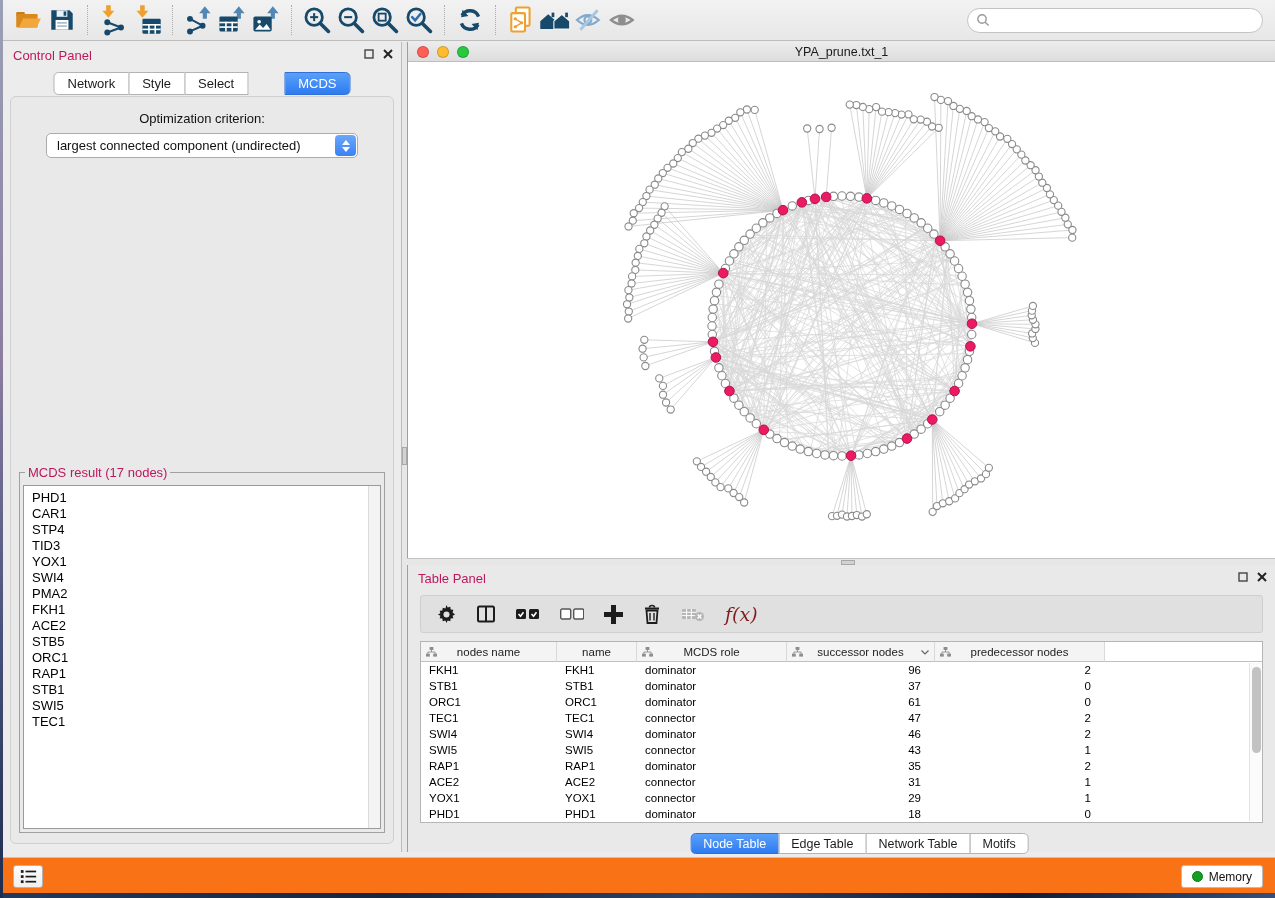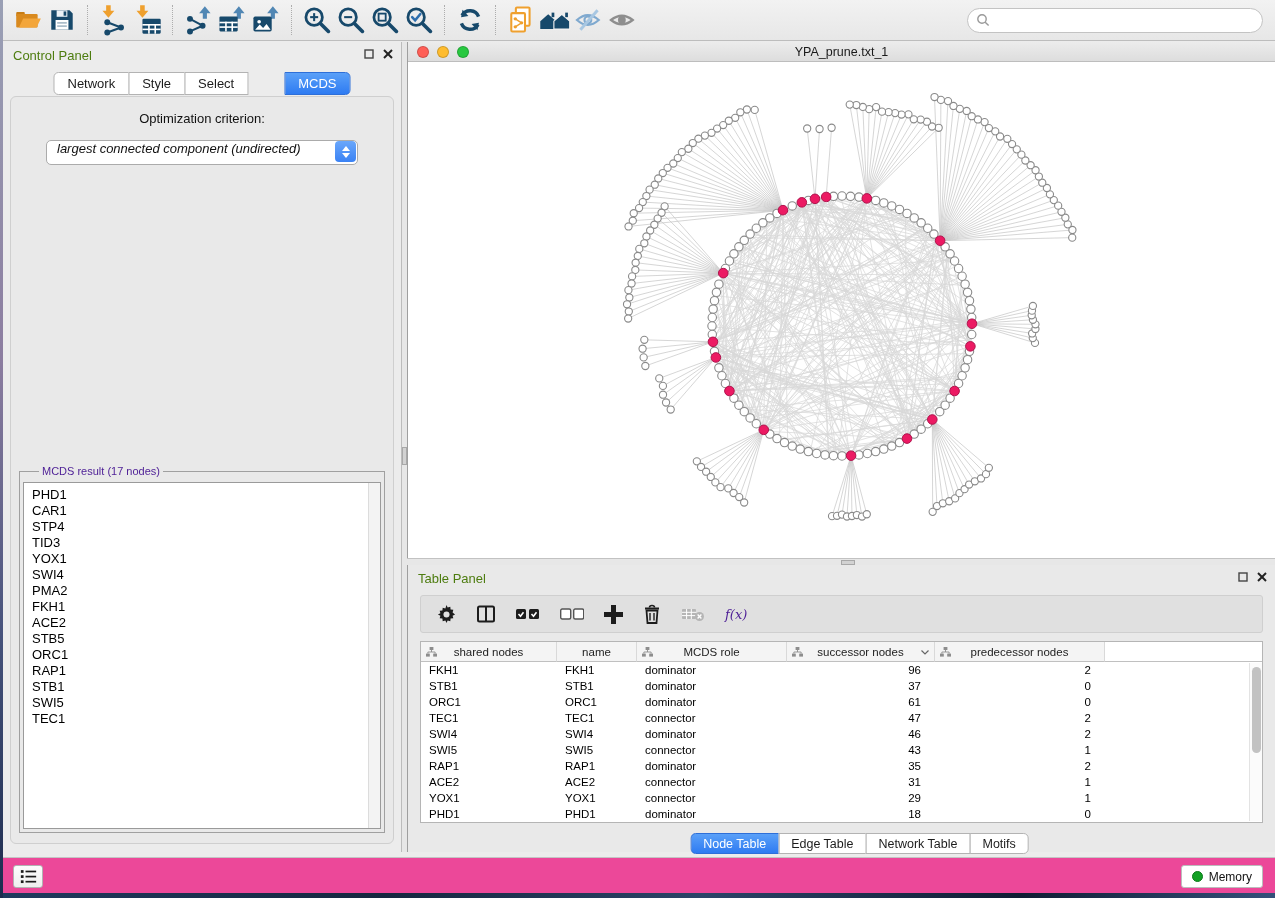--- a/index.html
+++ b/index.html
@@ -22,43 +22,43 @@
   .tbtn { width:34px; height:34px; display:flex; align-items:center; justify-content:center; border-radius:4px; }
   .sep { width:1px; height:30px; border-left:1px dotted #adadad; margin:0 8px; }
   .search-box { margin-left:auto; margin-right:12px; width:296px; height:25px; background:#fff;
     border:1px solid #c3c3c3; border-radius:13px; display:flex; align-items:center; padding-left:8px; }
   .search-box input { border:none; outline:none; background:transparent; flex:1; height:20px; font-size:12px; padding-left:6px; }
 
   
   .control-panel { position:absolute; left:0; top:42px; width:399px; bottom:41px;
     background:#ececec; border-right:1px solid #bcbcbc; }
   .panel-header { position:absolute; left:0; top:0; right:0; height:26px; }
-  .panel-title { position:absolute; left:10px; top:6px; font-size:13px; color:#4d7c0f; }
+  .panel-title { position:absolute; left:10px; top:6px; font-size:13px; color:#be185d; }
   .win-icons { position:absolute; right:8px; top:7px; display:flex; gap:9px; }
   .tabs { position:absolute; top:30px; left:50%; transform:translateX(-50%); display:flex; }
   .tab { font-size:13px; color:#1c1c1c; background:#fff; border:1px solid #b3b3b3; padding:3px 13px;
     margin-left:-1px; white-space:nowrap; }
   .tab:first-child { border-radius:5px 0 0 5px; margin-left:0; }
   .tab:last-child { border-radius:0 5px 5px 0; }
   .tab.active { background:linear-gradient(#5aa0f8,#2e7bf2); border-color:#2e6fd8; color:#fff;margin-left:36px; }
   .cp-content { position:absolute; left:7px; right:7px; top:54px; bottom:8px;
     background:#e9e9e9; border:1px solid #cfcfcf; border-radius:6px; }
   .opt-label { position:absolute; top:14px; left:0; right:0; text-align:center; font-size:13px; color:#111; }
-  .opt-select { position:absolute; top:43px; left:50%; transform:translateX(-50%); width:312px; height:25px;
-    background:#fff; border:1px solid #ababab; border-radius:5px; display:flex; align-items:flex-start;font-style:italic; }
+  .opt-select { position:absolute; top:36px; left:50%; transform:translateX(-50%); width:312px; height:25px;
+    background:#fff; border:1px solid #ababab; border-radius:5px; display:flex; align-items:center; }
   .opt-select .sel-text { flex:1; font-size:13px; color:#111; padding-left:10px; white-space:nowrap; }
   .stepper { width:21px; height:21px; margin-right:1px; border-radius:4px;
     background:linear-gradient(#6aa7fb,#3a82f4); display:flex; flex-direction:column; align-items:center; justify-content:center; gap:2px; }
   .btn-row { position:absolute; top:72px; left:0; right:0; display:flex; justify-content:center; gap:14px; }
   .btn { height:25px; padding:0 17px; font-size:13px; color:#111; background:linear-gradient(#ffffff,#f1f1f1);
     border:1px solid #b0b0b0; border-radius:5px; }
   .btn.focus-ring { box-shadow:0 0 0 3px rgba(97,160,255,.65); border-color:#7aa6e8; }
   fieldset.mcds { position:absolute; left:8px; right:8px; top:368px; bottom:10px;
     border:1px solid #a0a0a0; }
-  fieldset.mcds legend { font-size:11px; color:#4c1d95; margin-left:19px; padding:0 3px; }
+  fieldset.mcds legend { font-size:13px; color:#be185d; margin-left:5px; padding:0 3px; }
   .mcds-list { position:absolute; left:3px; right:3px; top:5px; bottom:3px; background:#fff;
     border:1px solid #9a9a9a; overflow:hidden; }
   .mcds-item { font-size:13px; color:#000; line-height:16px; padding-left:8px; }
   .mcds-list .pad { height:4px; }
   .list-scroll { position:absolute; top:0; bottom:0; right:0; width:12px; background:#f3f3f3; border-left:1px solid #dcdcdc; }
 
   
   .v-gutter { position:absolute; left:399px; top:42px; width:5px; bottom:41px; background:#e7e7e7; }
   .v-handle { position:absolute; left:0; top:405px; width:5px; height:18px; background:#d2d2d2; border:1px solid #a8a8a8; }
   .h-gutter { position:absolute; left:404px; right:0; top:558px; height:7px; background:#e7e7e7; border-top:1px solid #c2c2c2; }
@@ -74,39 +74,39 @@
   .nv-title { position:absolute; left:0; right:0; top:3px; text-align:center; font-size:12.5px; color:#1a1a1a; }
   .nv-canvas { position:absolute; left:0; right:0; top:20px; bottom:0; background:#fff; }
   .nv-canvas svg { position:absolute; left:0; top:0; }
 
   
   .table-panel { position:absolute; left:404px; right:0; top:565px; bottom:41px;
     background:#e9e9e9; border-left:1px solid #9f9f9f; }
   .tp-toolbar { position:absolute; left:12px; right:12px; top:30px; height:38px; background:#e0e0e0;
     border:1px solid #cfcfcf; border-radius:3px; display:flex; align-items:center; gap:20px; padding-left:16px; }
   .tp-tool { display:flex; align-items:center; justify-content:center; }
-  .fx { font-family:"DejaVu Serif", serif; font-style:italic; font-size:13px; color:#4c1d95; }
+  .fx { font-family:"DejaVu Serif", serif; font-style:italic; font-size:19px; color:#7f1d1d; }
   .tp-table { position:absolute; left:12px; right:12px; top:76px; height:182px; background:#fff; border:1px solid #b5b5b5; overflow:hidden; }
   .thead { display:flex; height:20px; }
   .th { position:relative; height:20px; background:#f4f4f4; border-right:1px solid #d9d9d9; border-bottom:1px solid #c0c0c0;
     display:flex; align-items:center; justify-content:center; font-size:11.5px; color:#222; flex:none; }
   .th .h-icon { position:absolute; left:5px; top:5px; }
   .th .h-chev { position:absolute; right:5px; top:8px; }
   .th.filler { flex:1; background:#fff; border-right:none; }
   .tr { display:flex; height:16px; }
   .td { flex:none; font-size:11.5px; color:#000; line-height:16px; white-space:nowrap; overflow:hidden; }
   .td.left { padding-left:8px; text-align:left; }
   .td.right { padding-right:14px; text-align:right; }
   .tbl-scroll { position:absolute; right:0; top:21px; bottom:1px; width:13px; background:#fbfbfb; border-left:1px solid #e3e3e3; }
   .tbl-thumb { position:absolute; left:2px; top:4px; width:9px; height:86px; background:#c2c2c2; border-radius:5px; }
   .bottom-tabs { position:absolute; top:268px; left:50%; transform:translateX(-50%); display:flex; }
   .bottom-tabs .tab { font-size:12.5px; padding:2.5px 12px; }
 
   
-  .status-bar { position:absolute; left:0; right:0; top:857px; height:36px; background:#ec4899; border-top:1px solid #c4c4c4; }
+  .status-bar { position:absolute; left:0; right:0; top:857px; height:36px; background:#f97316; border-top:1px solid #c4c4c4; }
   .sb-left-btn { position:absolute; left:10px; top:7px; width:30px; height:23px; background:linear-gradient(#fdfdfd,#efefef);
     border:1px solid #b3b3b3; border-radius:3px; display:flex; align-items:center; justify-content:center; }
   .memory-btn { position:absolute; right:12px; top:7px; height:23px; padding:0 10px; background:#fff;
     border:1px solid #bcbcbc; border-radius:3px; display:flex; align-items:center; gap:6px; font-size:12px; color:#111; }
   .mem-dot { width:11px; height:11px; border-radius:50%; background:#12a023; border:1px solid #0c7a1a; }
 </style>
 </head>
 <body>
 
 <div class="screen">
@@ -1175,21 +1175,21 @@
       </div>
       <div class="tp-table">
         <div class="thead" id="table-head">
             <div class="th" style="width: 136px;">
               <svg class="h-icon" width="11" height="10" viewBox="0 0 11 10">
                 <rect x="3.6" y="0" width="3.8" height="3" fill="#8d8d8d"></rect>
                 <rect x="0" y="6.6" width="3.8" height="3" fill="#8d8d8d"></rect>
                 <rect x="7.2" y="6.6" width="3.8" height="3" fill="#8d8d8d"></rect>
                 <path d="M5.5 3 v2 M5.5 5 H1.9 v1.6 M5.5 5 H9.1 v1.6" stroke="#8d8d8d" fill="none" stroke-width="0.9"></path>
               </svg>
-              <span>shared nodes</span>
+              <span>nodes name</span>
             </div>
             <div class="th" style="width: 80px;">
               <span>name</span>
             </div>
             <div class="th" style="width: 150px;">
               <svg class="h-icon" width="11" height="10" viewBox="0 0 11 10">
                 <rect x="3.6" y="0" width="3.8" height="3" fill="#8d8d8d"></rect>
                 <rect x="0" y="6.6" width="3.8" height="3" fill="#8d8d8d"></rect>
                 <rect x="7.2" y="6.6" width="3.8" height="3" fill="#8d8d8d"></rect>
                 <path d="M5.5 3 v2 M5.5 5 H1.9 v1.6 M5.5 5 H9.1 v1.6" stroke="#8d8d8d" fill="none" stroke-width="0.9"></path>

